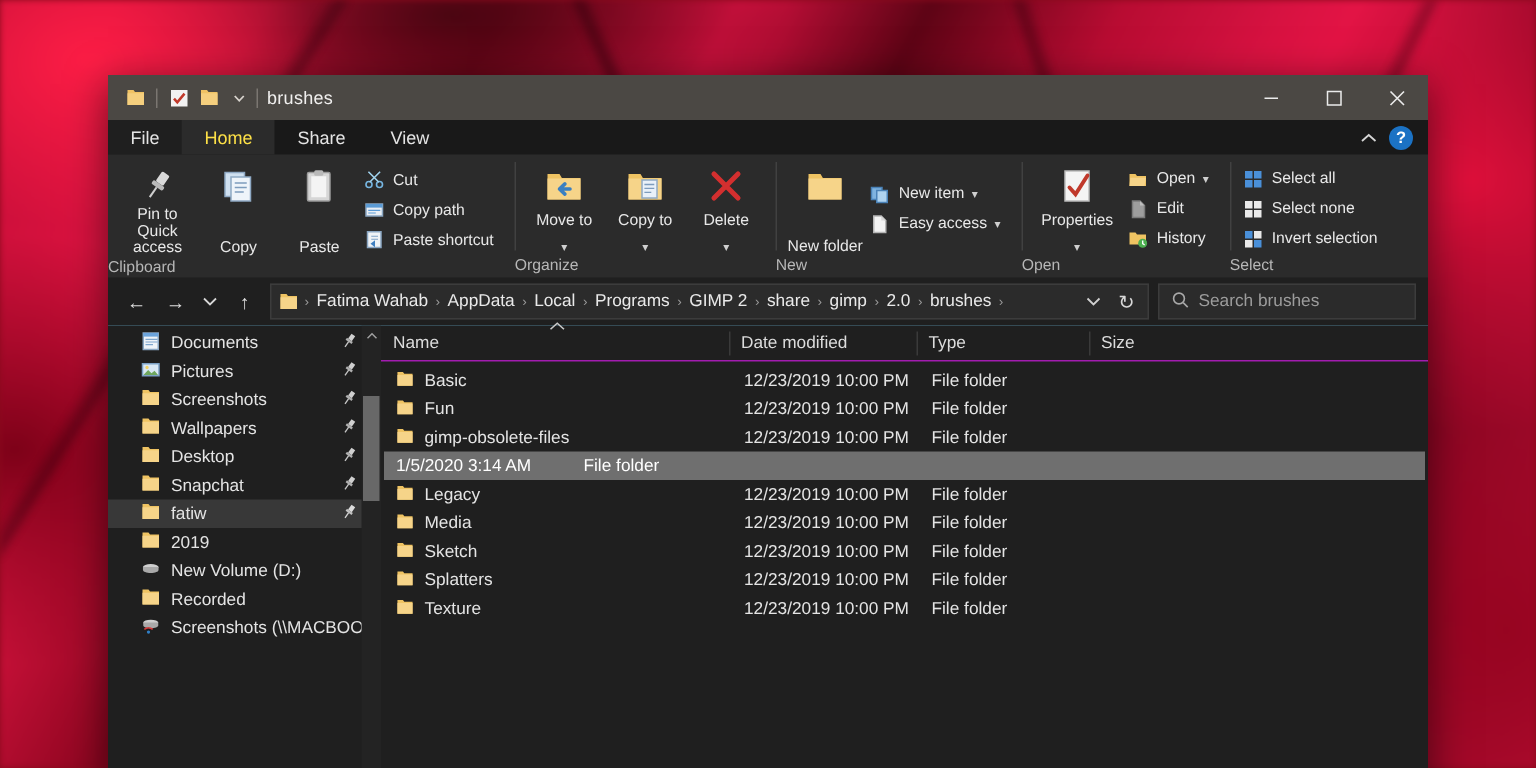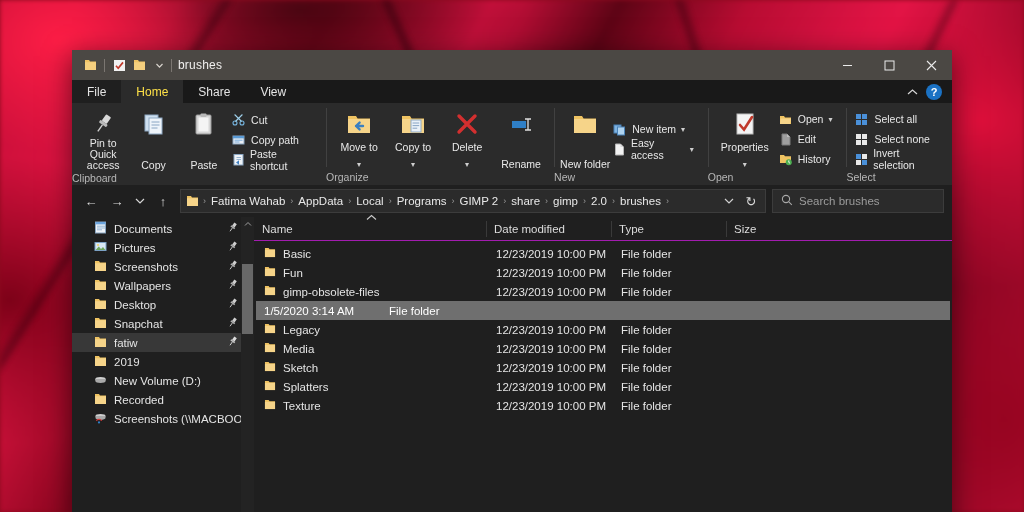--- a/index.html
+++ b/index.html
@@ -452,29 +452,20 @@
           <span class="caret">▾</span>
         </div>
         <div class="big-btn">
           <span class="bi">
             <svg width="24" height="24" viewBox="0 0 24 24">
                 <path d="M4 4l16 16M20 4L4 20" stroke="#d32f2f" stroke-width="3.4" stroke-linecap="round"></path>
               </svg>
           </span>
           <span>Delete</span>
           <span class="caret">▾</span>
-        </div>
-        <div class="big-btn">
-          <span class="bi">
-            <svg width="26" height="24" viewBox="0 0 26 24">
-                <rect x="4" y="9" width="14" height="7" fill="#2f7fc6"></rect>
-                <path d="M20 7v11M20 7h-3M20 7h3M20 18h-3M20 18h3" stroke="#e0e0e0" stroke-width="1.3"></path>
-              </svg>
-          </span>
-          <span>Rename</span>
         </div>
       </div>
       <div class="rgroup-label">Organize</div>
     </div>
 
     <div class="rgroup">
       <div class="rgroup-body">
         <div class="big-btn">
           <span class="bi">
             <svg width="26" height="24" viewBox="0 0 26 24">

